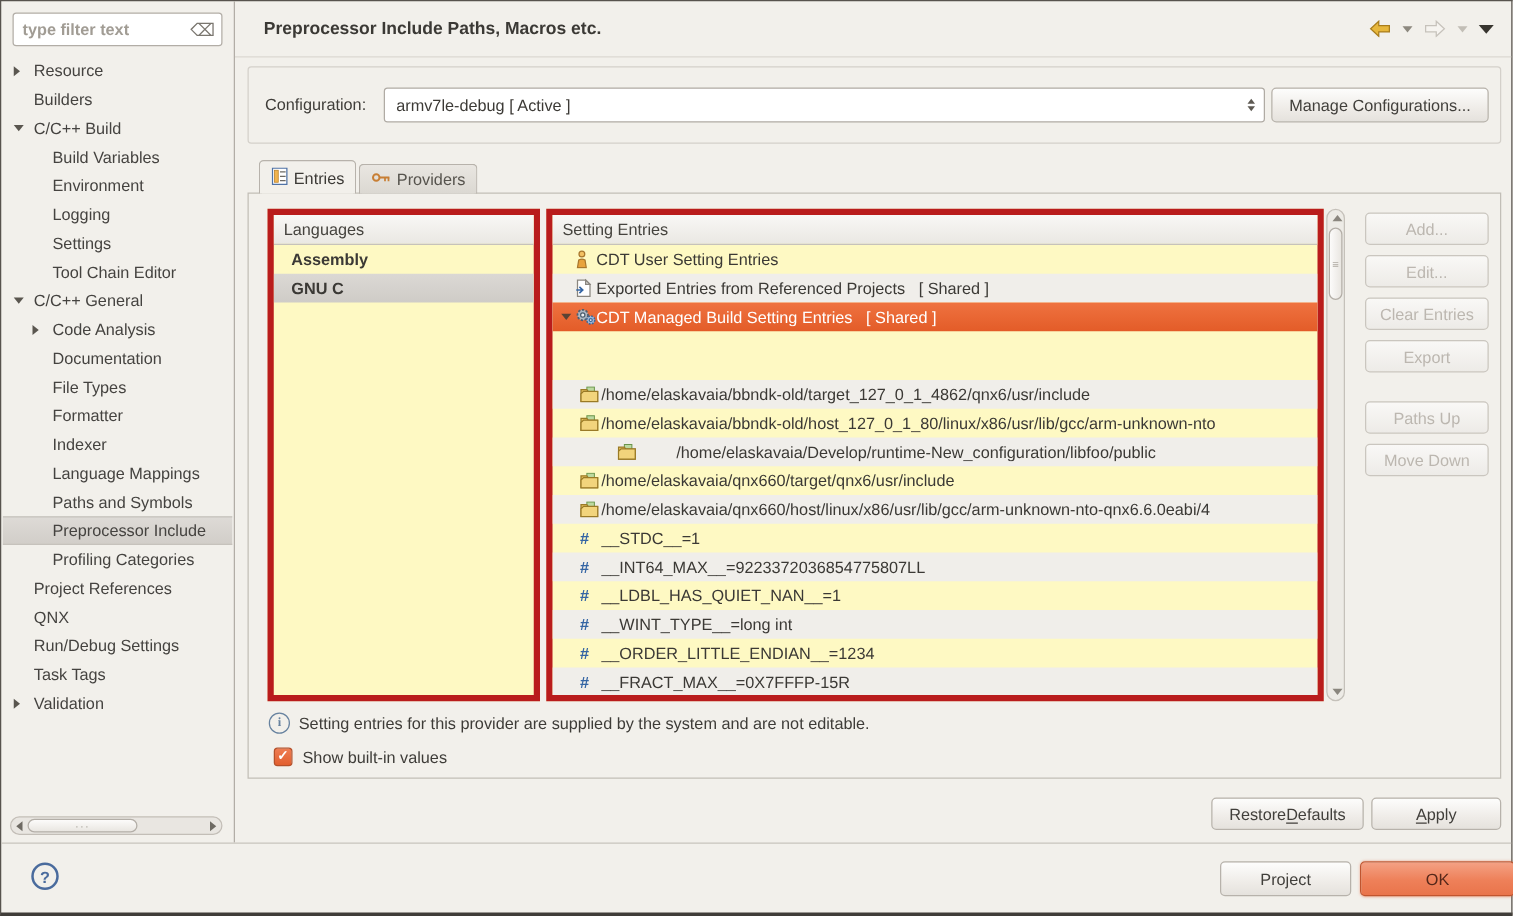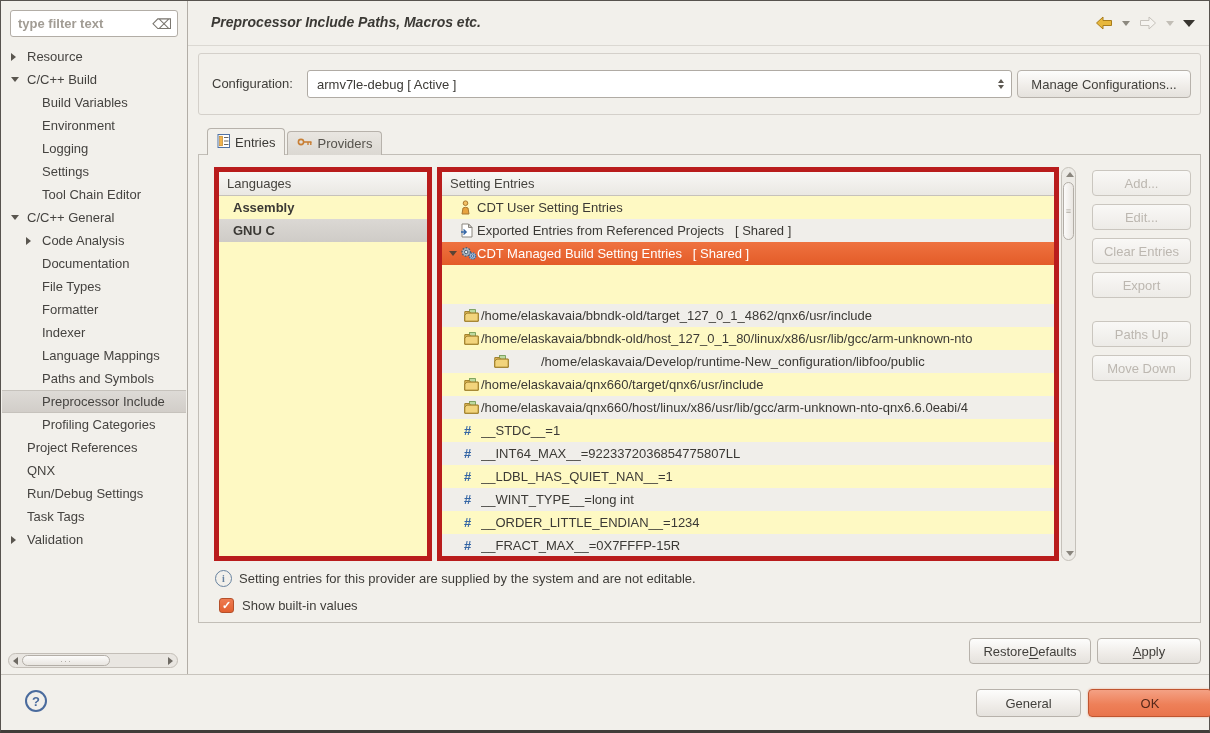--- a/index.html
+++ b/index.html
@@ -39,21 +39,21 @@
   .hscroll{position:absolute;left:7px;right:9px;bottom:6px;height:15px;box-sizing:border-box;
     background:#e9e6e1;border:1px solid #c3beb7;border-radius:8px;}
   .hscroll .arr{position:absolute;top:3px;font-size:0;}
   .hscroll .arr.l{left:4px;border-right:5px solid #6e6a63;border-top:4px solid transparent;border-bottom:4px solid transparent;}
   .hscroll .arr.r{right:4px;border-left:5px solid #6e6a63;border-top:4px solid transparent;border-bottom:4px solid transparent;}
   .hthumb{position:absolute;left:13px;top:1px;bottom:1px;width:88px;border-radius:7px;box-sizing:border-box;
     background:linear-gradient(#fcfbfa,#e9e6e1);border:1px solid #b3aea7;
     display:flex;align-items:center;justify-content:center;color:#aca79f;font-size:9px;letter-spacing:1px;}
   
   .titlebar{position:absolute;left:187px;top:0;right:0;height:44px;border-bottom:1px solid #dbd8d2;}
-  .page-title{position:absolute;left:23px;top:13px;font-size:14px;font-weight:bold;color:#3b3935;font-style:italic;}
+  .page-title{position:absolute;left:23px;top:13px;font-size:14px;font-weight:bold;color:#3b3935;}
   .nav{position:absolute;right:14px;top:15px;display:flex;align-items:center;gap:9px;}
   .caret{border-top:5px solid #8d897f;border-left:4px solid transparent;border-right:4px solid transparent;}
   .caret.pale{border-top-color:#c2beb6;}
   .caret.dark{border-top:7px solid #38352f;border-left:6px solid transparent;border-right:6px solid transparent;}
   
   .cfg{position:absolute;left:197px;top:52px;width:1003px;height:62px;box-sizing:border-box;
     border:1px solid #d4d0ca;border-radius:3px;}
   .cfg-label{position:absolute;left:13px;top:22px;font-size:13px;color:#3f3d39;}
   .combo{position:absolute;left:108px;top:16px;width:705px;height:28px;box-sizing:border-box;
     background:#fff;border:1px solid #b0aba4;border-radius:3px;display:flex;align-items:center;
@@ -133,20 +133,24 @@
     <div class="filterbox">
       <input type="text" placeholder="type filter text" style="">
       <span class="clear-ic">⌫</span>
     </div>
     <div class="tree">
         <div class="tree-item lvl0">
           <span class="exp collapsed"></span>
           <span>Resource</span>
         </div>
         <div class="tree-item lvl0">
+          <span class="exp none"></span>
+          <span>Builders</span>
+        </div>
+        <div class="tree-item lvl0">
           <span class="exp expanded"></span>
           <span>C/C++ Build</span>
         </div>
         <div class="tree-item lvl1">
           <span class="exp none"></span>
           <span>Build Variables</span>
         </div>
         <div class="tree-item lvl1">
           <span class="exp none"></span>
           <span>Environment</span>
@@ -466,17 +470,17 @@
       <span class="cbox">✓</span>
       <span>Show built-in values</span>
     </div>
   </div>
 
   <div class="btn restore-btn">Restore <u>D</u>efaults</div>
   <div class="btn apply-btn"><u>A</u>pply</div>
 
   <div class="footer">
     <div class="help">?</div>
-    <div class="btn cancel-btn">General</div>
+    <div class="btn cancel-btn">Project</div>
     <div class="btn orange ok-btn">OK</div>
   </div>
 
 </div>
 
 </body></html>

